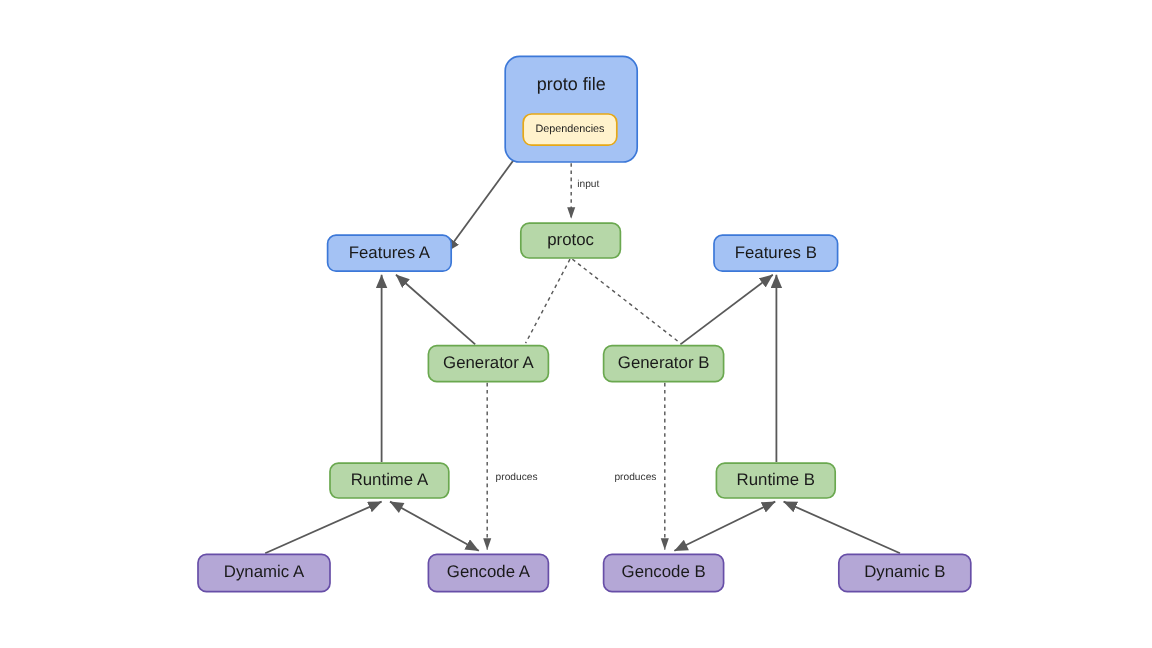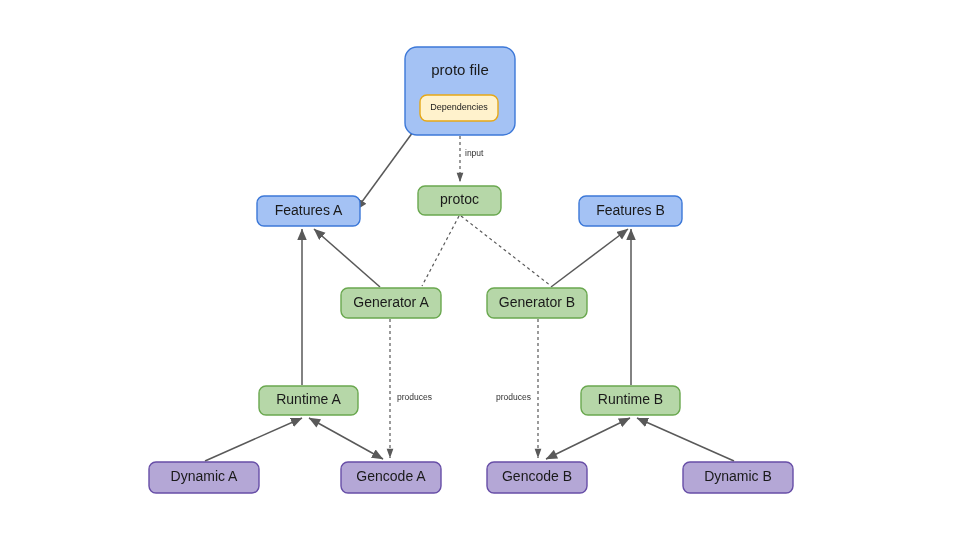--- a/index.html
+++ b/index.html
@@ -12,20 +12,21 @@
     width: 960px;
     height: 540px;
     overflow: hidden;
     font-family: "Liberation Sans", sans-serif;
   }
   #diagram-canvas {
     position: relative;
     width: 813px;
     height: 540px;
     background: #ffffff;
+    padding-left: 16px;
   }
   svg.diagram {
     display: block;
     width: 960px;
     height: 540px;
   }
   .node-rect {
     stroke-width: 1.4px;
   }
   .node-label {

